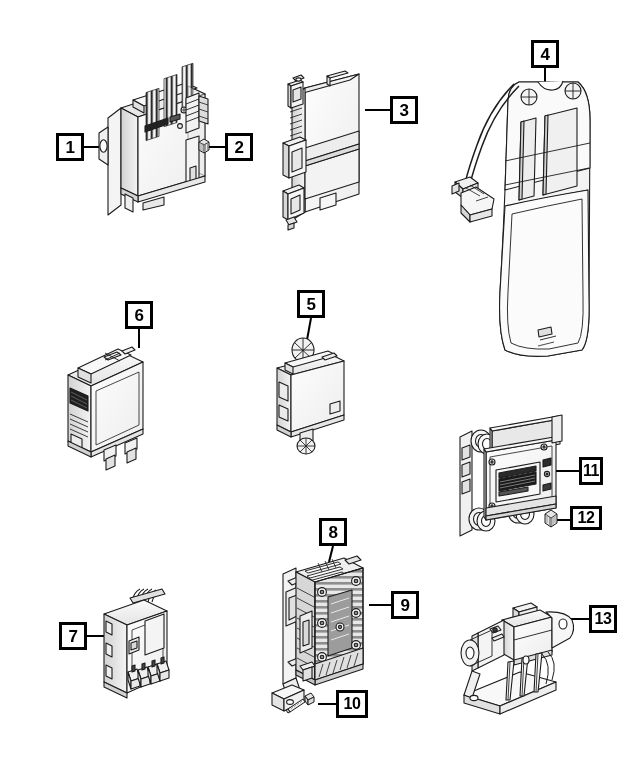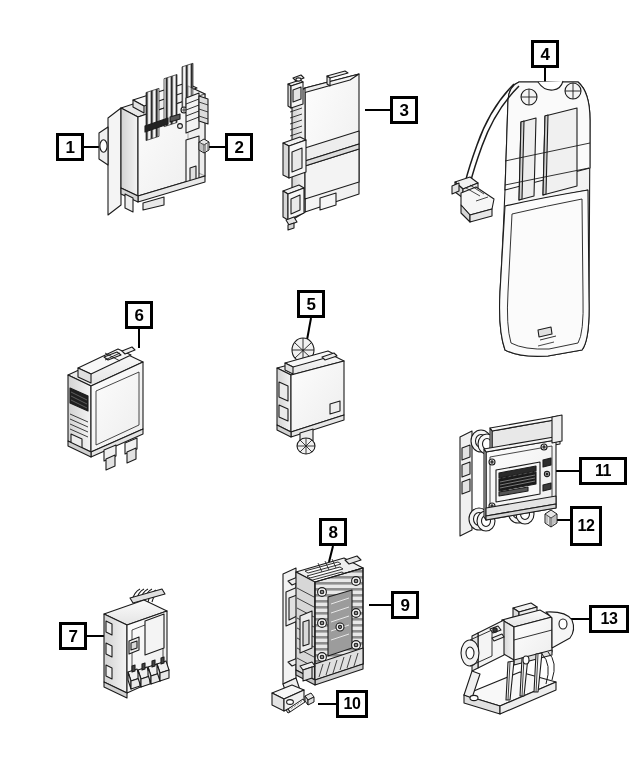--- a/index.html
+++ b/index.html
@@ -604,23 +604,23 @@
       </div>
       <div class="callout" style="left: 319px; top: 518px; width: 28px; height: 28px; border-color: rgb(0, 0, 0);">
         <span>8</span>
       </div>
       <div class="callout" style="left: 391px; top: 591px; width: 28px; height: 28px; border-color: rgb(0, 0, 0);">
         <span>9</span>
       </div>
       <div class="callout wide" style="left: 336px; top: 690px; width: 32px; height: 28px; border-color: rgb(0, 0, 0); text-align: right;">
         <span>10</span>
       </div>
-      <div class="callout wide" style="left: 579px; top: 457px; width: 48px; height: 28px; border-color: rgb(0, 0, 0);">
+      <div class="callout wide" style="left: 579px; top: 457px; width: 24px; height: 28px; border-color: rgb(0, 0, 0);">
         <span>11</span>
       </div>
-      <div class="callout wide" style="left: 570px; top: 506px; width: 32px; height: 40px; border-color: rgb(0, 0, 0);">
+      <div class="callout wide" style="left: 570px; top: 506px; width: 32px; height: 24px; border-color: rgb(0, 0, 0);">
         <span>12</span>
       </div>
-      <div class="callout wide" style="left: 589px; top: 605px; width: 40px; height: 28px; border-color: rgb(0, 0, 0);">
+      <div class="callout wide" style="left: 589px; top: 605px; width: 28px; height: 28px; border-color: rgb(0, 0, 0);">
         <span>13</span>
       </div>
     </div>
 </div>
 
 </body></html>

